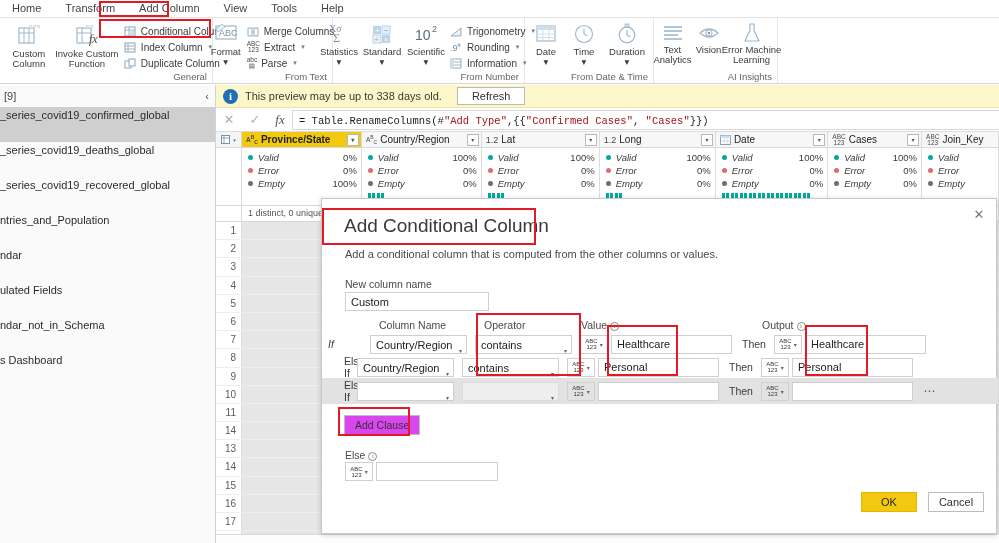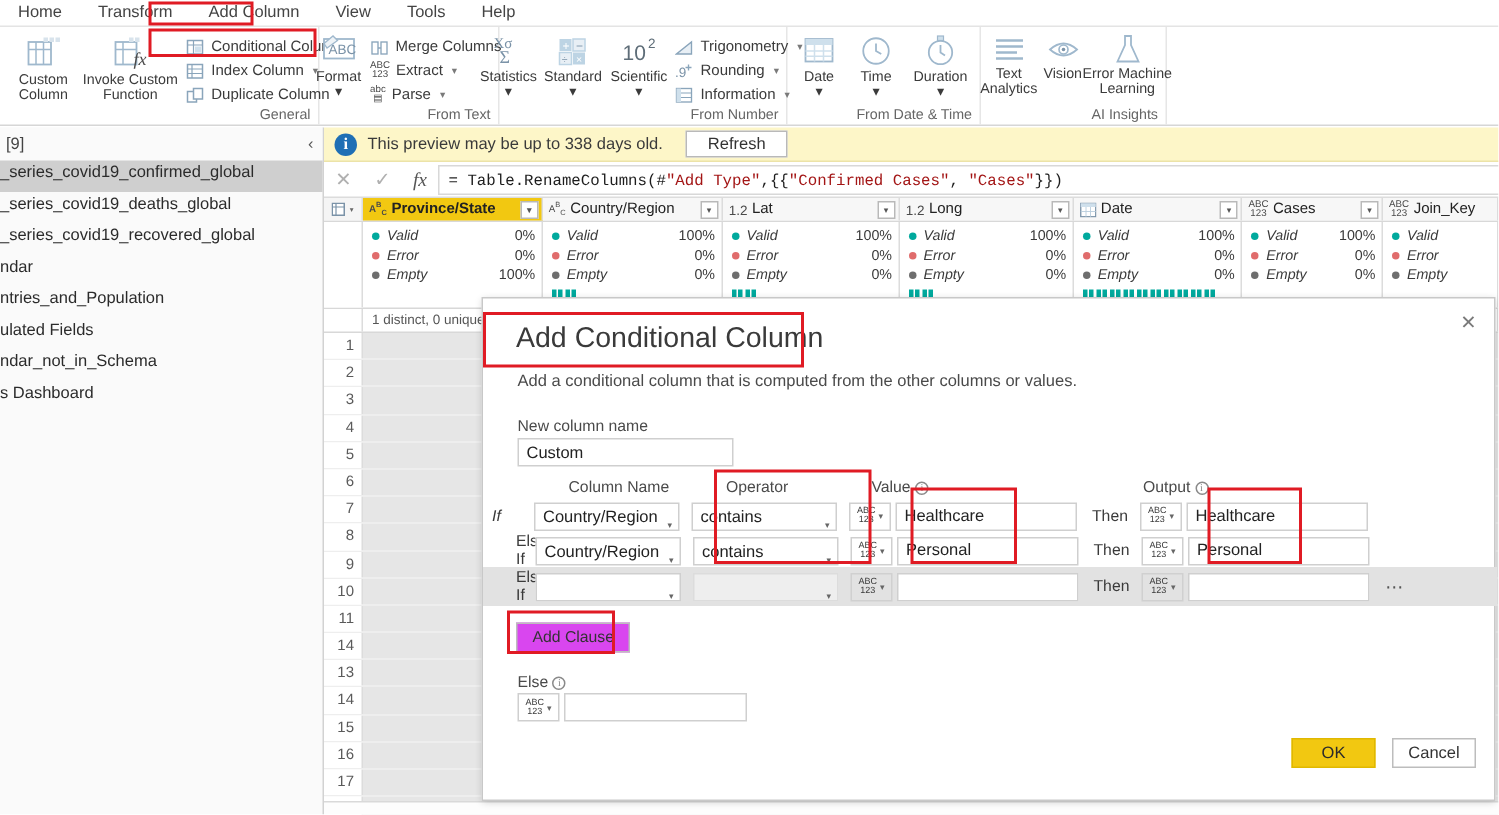--- a/index.html
+++ b/index.html
@@ -79,21 +79,21 @@
     background: #fafafa;
     border-right: 1px solid #d2d2d2;
   }
   .queries-header {
     height: 22px; display: flex; align-items: center; justify-content: space-between;
     padding: 0 6px 0 4px; font-size: 11px; color: #444;
     background: #fafafa;
   }
   .queries-list { padding: 0; }
   .query-item {
-    height: 21px; line-height: 17.5px;
+    height: 35px; line-height: 17.5px;
     padding-left: 0px;
     font-size: 11px; color: #2b2b2b; white-space: nowrap;
     overflow: hidden; cursor: default;
   }
   .query-item.selected { background: #cfcfcf; }
 
   
   .main {
     position: absolute; top: 85px; left: 216px; width: 783px; height: 458px;
     background: #ffffff;
@@ -576,22 +576,22 @@
 
   <div class="queries-pane">
     <div class="queries-header">
       <span>[9]</span>
       <span style="color:#555;font-size:11px;">‹</span>
     </div>
     <div class="queries-list">
       <div class="query-item selected">_series_covid19_confirmed_global</div>
       <div class="query-item">_series_covid19_deaths_global</div>
       <div class="query-item">_series_covid19_recovered_global</div>
+      <div class="query-item">ntries_and_Population</div>
       <div class="query-item">ndar</div>
-      <div class="query-item">ntries_and_Population</div>
       <div class="query-item">ulated Fields</div>
       <div class="query-item">ndar_not_in_Schema</div>
       <div class="query-item">s Dashboard</div>
     </div>
   </div>
 
   <div class="main">
 
     <div class="notify-bar">
       <span class="info-circle">i</span>
@@ -924,21 +924,21 @@
 
     <div class="dlg-field-label" style="left:23px; top:79px;">New column name</div>
     <input class="txt-input" style="position: absolute; left: 23px; top: 93px; width: 144px;" value="Custom">
 
     <div class="dlg-field-label" style="left:57px; top:120px;">Column Name</div>
     <div class="dlg-field-label" style="left:162px; top:120px;">Operator</div>
     <div class="dlg-field-label" style="left:259px; top:120px;"><span>Value</span><span class="info-i">i</span></div>
     <div class="dlg-field-label" style="left:440px; top:120px;"><span>Output</span><span class="info-i">i</span></div>
 
     <div class="clause-row" style="top:133px; height:24px;">
-      <span class="row-kw" style="width:42px; padding-left:6px;font-style:italic;">If</span>
+      <span class="row-kw" style="width:56px; padding-left:6px;font-style:italic;">If</span>
       <div class="sel-input" style="width:97px; margin-left:-8px;"><span>Country/Region</span><span class="arr">▾</span></div>
       <div class="sel-input" style="width:97px; margin-left:8px;"><span>contains</span><span class="arr">▾</span></div>
       <div class="typebtn" style="margin-left:8px;">
           <span class="abc123">ABC<br>123</span>
           <span class="arr">▾</span>
         </div>
       <input class="txt-input" style="width: 121px; margin-left: 3px;" value="Healthcare">
       <span class="then-kw" style="margin-left:10px; width:32px;">Then</span>
       <div class="typebtn">
           <span class="abc123">ABC<br>123</span>

